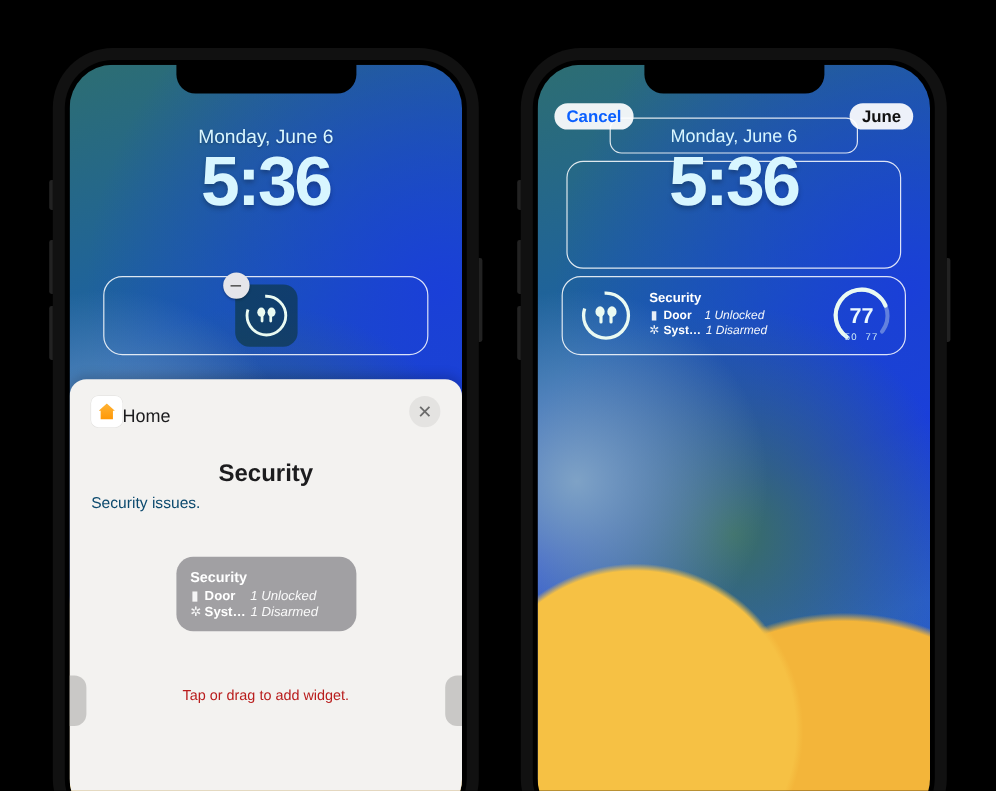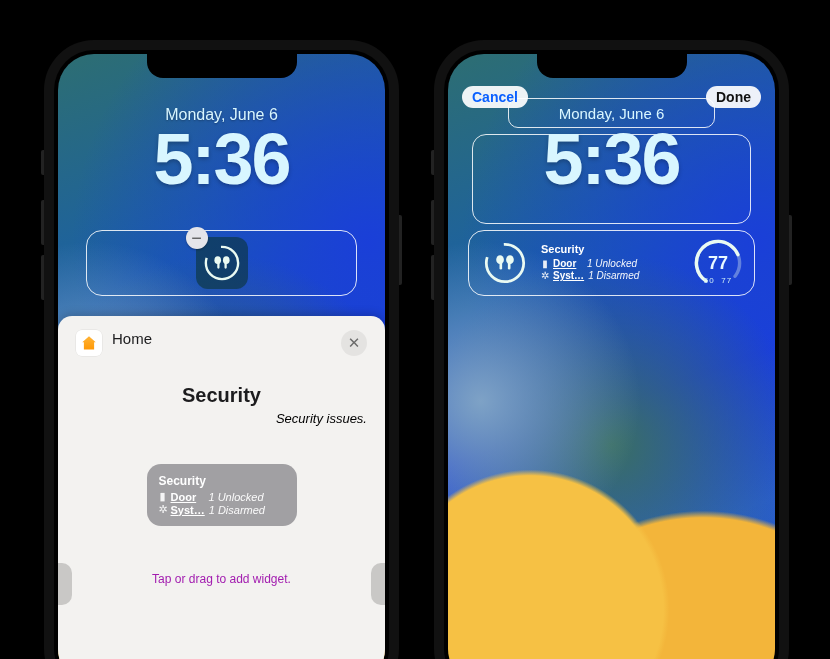--- a/index.html
+++ b/index.html
@@ -71,21 +71,21 @@
     top: 52px; left: 0; right: 0;
     text-align: center;
     font-size: 16px; font-weight: 500;
     color: #d8f6ff;
     text-shadow: 0 1px 2px rgba(0,0,0,.3);
   }
   .clock {
     position: absolute;
     top: 64px; left: 0; right: 0;
     text-align: center;
-    font-size: 72px; font-weight: 700;
+    font-size: 58px; font-weight: 700;
     letter-spacing: -2px;
     color: #d8f6ff;
     text-shadow: 0 2px 4px rgba(0,0,0,.25);
   }
 
   
   .shelf {
     position: absolute;
     left: 28px; right: 28px; top: 176px;
     height: 66px;
@@ -149,21 +149,21 @@
     flex-direction: column;
     justify-content: center;
     color: #fff;
     font-size: 10px;
     line-height: 1.25;
     padding: 0 2px;
   }
   .sec-widget .title { font-weight:700; font-size:11px; margin-bottom:1px;}
   .sec-row { display:flex; gap:4px; align-items:center; white-space: nowrap;}
   .sec-row .ic { width:8px; display:inline-block; text-align:center; opacity:.9;}
-  .sec-row .lbl { font-weight:600; min-width:30px;text-decoration:underline;}
+  .sec-row .lbl { font-weight:600; min-width:30px;}
   .sec-row .val { opacity:.95;font-style:italic; }
 
   
   .gauge {
     width: 52px; height: 52px;
     position: relative;
     display:flex; align-items:center; justify-content:center;text-align:right;
   }
   .gauge-main { font-size: 18px; font-weight:600; color:#eaf8ff;}
   .gauge-sub { position:absolute; bottom:4px; font-size:8px; letter-spacing:1px; color:#d0eef7;}
@@ -174,21 +174,21 @@
     left: 0; right: 0; bottom: -40px;
     top: 262px;
     background: #f3f2f0;
     border-top-left-radius: 14px;
     border-top-right-radius: 14px;
     color: #1c1c1e;
     padding: 14px 18px 0;
     box-shadow: 0 -2px 10px rgba(0,0,0,.2);
   }
   .sheet-header {
-    display: flex; align-items: flex-start; gap: 10px;
+    display: flex; align-items: flex-end; 
     position: relative;
   }
   .home-icon {
     width: 26px; height: 26px;
     border-radius: 6px;
     background: linear-gradient(#fff,#fff);
     display:flex; align-items:center; justify-content:center;
     box-shadow: 0 0 0 .5px rgba(0,0,0,.08);
   }
   .home-glyph {
@@ -199,37 +199,37 @@
   }
   .sheet-title { font-size: 15px; font-weight:500; }
   .sheet-close {
     position:absolute; right:0; top:0;
     width:26px; height:26px; border-radius:50%;
     background:#e4e3e1; color:#6b6b6b;
     display:flex; align-items:center; justify-content:center;
     font-size:15px;
   }
   .sheet-h1 { text-align:center; font-size:20px; font-weight:700; margin-top:28px;}
-  .sheet-sub { text-align:right; font-size:13px; color:#000000; margin-top:4px;font-style:italic;}
+  .sheet-sub { text-align:left; font-size:13px; color:#0c4a6e; margin-top:4px;}
 
   .preview-card {
     margin: 38px auto 0;
     width: 150px;
     background: #a1a0a3;
     border-radius: 14px;
     padding: 10px 12px;
     color: #fff;
     font-size: 11px;
   }
   .preview-card .title { font-weight:700; font-size:12px; margin-bottom:2px;}
   .preview-card .sec-row { font-size:11px; }
   .preview-card .sec-row .lbl { min-width:34px; }
 
   .sheet-hint {
-    text-align:center; font-size:12px; color:#a21caf;
+    text-align:center; font-size:12px; color:#b91c1c;
     margin-top: 46px;
   }
 
   
   .pager-tab {
     position:absolute; width:14px; height:42px; background:#c9c8c6;
     bottom: 120px;
   }
   .pager-tab.left  { left:0; border-radius:0 10px 10px 0;}
   .pager-tab.right { right:0; border-radius:10px 0 0 10px;}
@@ -319,21 +319,21 @@
   <div class="phone phone-right">
     <div class="btn-l1"></div>
       <div class="btn-l2"></div>
       <div class="btn-l3"></div>
       <div class="btn-r1"></div>
     <div class="bezel">
       <div class="notch"></div>
       <div class="screen">
 
         <div class="nav-pill nav-cancel">Cancel</div>
-        <div class="nav-pill nav-done">Done</div>
+        <div class="nav-pill nav-done">June</div>
 
         <div class="date-frame">
           <span class="date-text">Monday, June 6</span>
         </div>
         <div class="clock-frame"></div>
         <div class="clock">5:36</div>
 
         <div class="shelf shelf-right">
 
           <div class="airpods-tile transparent">

